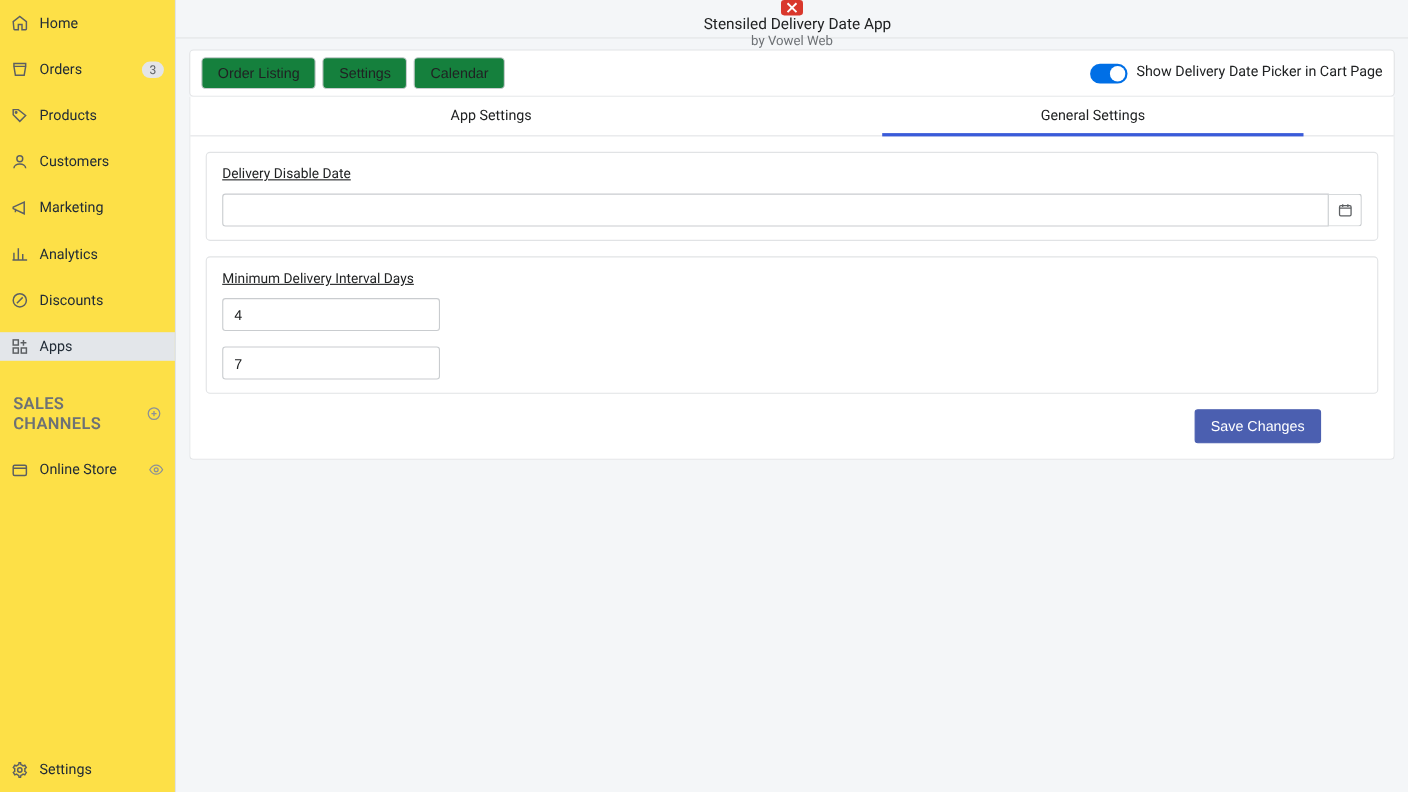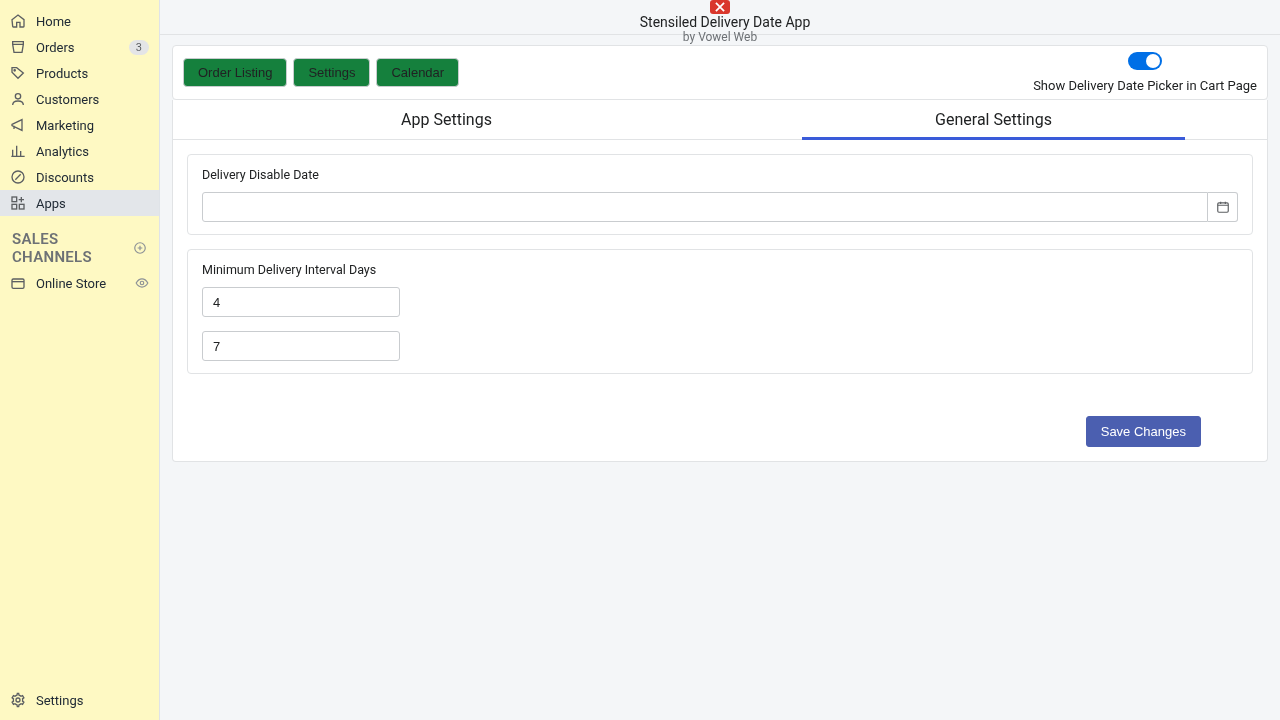--- a/index.html
+++ b/index.html
@@ -10,24 +10,25 @@
   background: #f4f6f8;
   width: 1280px;
   height: 720px;
   overflow: hidden;
 }
 .app { display: flex; height: 100%; }
 
 
 .sidebar {
   width: 160px;
-  background: #fef9c3;
+  background: #fde047;
   border-right: 1px solid #dfe3e8;
   display: flex;
   flex-direction: column;
+  gap: 16px;
 }
 .nav-item {
   display: flex;
   align-items: center;
   padding: 5px 10px;
   cursor: pointer;
   color: #212b36;
   font-size: 13px;
   gap: 10px;
 }
@@ -104,21 +105,21 @@
   background: #15803d;
   border: 1px solid #c9cccf;
   border-radius: 4px;
   padding: 6px 14px;
   font-size: 13px;
   color: #202223;
   cursor: pointer;
   margin-right: 6px;
 }
 .toolbar-spacer { flex: 1; }
-.toggle-wrap { display: flex; align-items: center; gap: 8px; flex-direction: column; }
+.toggle-wrap { display: flex; gap: 8px; }
 .toggle {
   width: 34px; height: 18px;
   background: #006fe6;
   border-radius: 10px;
   position: relative;
   cursor: pointer;
 }
 .toggle-knob {
   position: absolute;
   width: 14px; height: 14px;
@@ -133,42 +134,42 @@
   border: 1px solid #e1e3e5;
   border-radius: 4px;
   margin-top: 0;
 }
 
 .tabs { display: flex; border-bottom: 1px solid #e1e3e5; }
 .tab {
   flex: 1;
   text-align: center;
   padding: 10px 0;
-  font-size: 16px;
+  font-size: 13px;
   color: #202223;
   cursor: pointer;
 }
 .tab.active { color: #202223; position: relative; }
 .tab.active::after {
   content: "";
   position: absolute;
   left: 15%; right: 15%; bottom: -1px;
   height: 3px;
   background: #3a5bd9;
 }
 
 .panel-body { padding: 14px; }
 .card {
   border: 1px solid #e1e3e5;
   border-radius: 4px;
   padding: 12px 14px;
   margin-bottom: 14px;
 }
 .card:last-of-type { margin-bottom: 0; }
-.field-label { font-size: 12.5px; color: #202223; margin-bottom: 10px; display: block; }
+.field-label { font-size: 12.5px; color: #202223; margin-bottom: 10px; display: block; text-decoration: underline; }
 .field-row { display: flex; }
 .text-input {
   flex: 1;
   border: 1px solid #c9cccf;
   border-radius: 3px;
   padding: 6px 10px;
   font-size: 13px;
   color: #202223;
   height: 30px;
 }
@@ -187,21 +188,20 @@
 
 .actions { display: flex; justify-content: flex-end; padding: 0 14px 14px 64px; }
 .btn-primary {
   background: #4b5fb0;
   border: 1px solid #4b5fb0;
   color: #fff;
   border-radius: 3px;
   padding: 7px 14px;
   font-size: 13px;
   cursor: pointer;
-  margin-top: 28px;
 }
 svg { display: block; }
 </style>
 </head>
 <body>
 
 <div class="app">
   <aside class="sidebar">
     <div class="nav-item">
       <span class="nav-icon">

